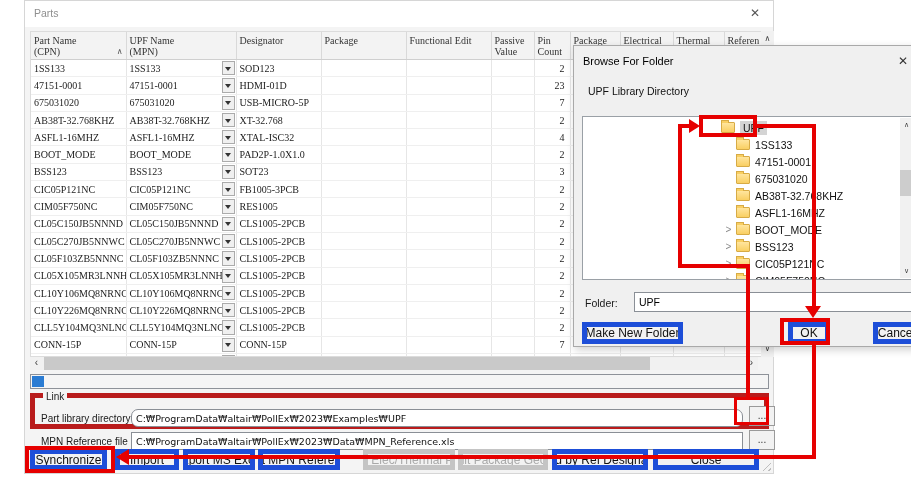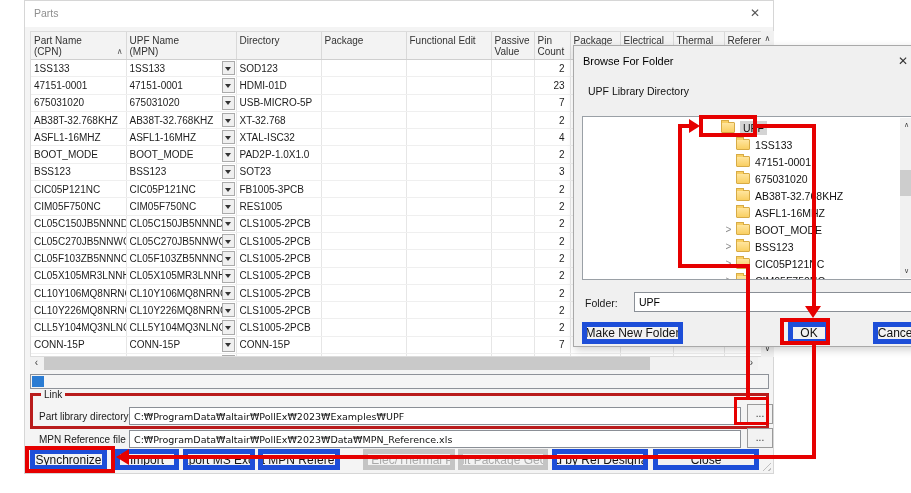--- a/index.html
+++ b/index.html
@@ -16,21 +16,21 @@
     position:absolute; left:0; top:0; width:750px; height:474px;
     background:#f4f4f4; border:1px solid #d6d6d6; z-index:1;
   }
   .pw-titlebar { position:absolute; left:0; top:0; right:0; height:26px; background:#ffffff; }
   .pw-title { position:absolute; left:9px; top:6px; color:#8f8f8f; font-size:10.5px; }
   .pw-close { position:absolute; right:10px; top:4px; width:16px; height:16px; color:#555;
               font-size:12px; line-height:16px; text-align:center; cursor:default; }
 
   
   .table-wrap { position:absolute; left:5px; top:30px; width:732px; height:326px;
-                background:#fff; border:1px solid #dcdcdc; overflow:hidden; }
+                background:#fff; border:1px solid #dcdcdc; overflow:hidden;font-family:Liberation Serif, serif; }
   table.parts { width:731px; border-collapse:collapse; table-layout:fixed; }
   table.parts th {
     position:relative; background:#f3f3f3; font-weight:normal; text-align:left;
     font-size:10px; line-height:11px; color:#333; padding:3px 3px 2px 3px; height:25px;
     border-right:1px solid #d9d9d9; border-bottom:1px solid #cfcfcf;
     white-space:pre-line; overflow:hidden; vertical-align:top;
   }
   table.parts th .sort { position:absolute; right:3px; bottom:2px; font-size:8px; color:#555; }
   table.parts td {
     height:17.3px; padding:0 3px; font-size:10px; color:#1c1c1c; background:#fff;
@@ -57,21 +57,21 @@
   .h-scroll .arr.lf { left:0; } .h-scroll .arr.rt { right:0; }
   .h-scroll .thumb { position:absolute; left:14px; top:0; width:606px; height:13px; background:#c9c9c9; }
 
   
   .blue-bar { position:absolute; left:5px; top:373px; width:739px; height:15px;
               background:#f5f5f5; border:1px solid #8e9299; }
   .blue-bar .thumb { position:absolute; left:1px; top:1px; width:12px; height:11px; background:#2b7cd3; }
 
   
   .link-group { position:absolute; left:5px; top:392px; width:739px; height:36px;
-                border:3px solid #b91c1c; }
+                border:5px solid #b91c1c; }
   .link-group .legend { position:absolute; left:8px; top:-7px; background:#f4f4f4; padding:0 3px; font-size:10px; color:#222; }
   .lg-label { position:absolute; left:6px; font-size:10px; color:#1a1a1a; }
   .lg-input { position:absolute; left:96px; width:612px; height:18px; background:#fff;
               border:1px solid #8a8f96; font-family:"DejaVu Sans",sans-serif; font-size:9.5px;
               padding:1px 4px; color:#111; }
   .dots-btn { position:absolute; left:714px; width:26px; height:20px; background:#f2f2f2;
               border:1px solid #9a9a9a; font-size:10px; line-height:16px; text-align:center; color:#333; }
 
   
   .actions { position:absolute; left:5px; top:448px; height:21px; display:flex; align-items:flex-start; }
@@ -149,21 +149,21 @@
           <col style="width:53px">
             <col style="width:51px">
             <col style="width:38px">
         </colgroup>
         <thead>
             <tr id="header-row">
               <th><span>Part Name
 (CPN)</span><span class="sort">∧</span></th>
               <th><span>UPF Name
 (MPN)</span></th>
-              <th><span>Directory</span></th>
+              <th><span>Designator</span></th>
               <th><span>Package</span></th>
               <th><span>Functional Edit</span></th>
               <th><span>Passive
 Value</span></th>
               <th><span>Pin
 Count</span></th>
               <th><span>Package</span></th>
               <th><span>Electrical</span></th>
               <th><span>Thermal</span></th>
               <th><span>Referen</span></th>
@@ -453,21 +453,21 @@
       <span class="arr rt">›</span>
     </div>
 
     <div class="blue-bar">
       <div class="thumb"></div>
     </div>
 
     <div class="link-group">
       <span class="legend">Link</span>
       <span class="lg-label" style="top:15px">Part library directory</span>
-      <input class="lg-input" style="top: 11px;" readonly="" value="C:₩ProgramData₩altair₩PollEx₩2023₩Examples₩UPF">
+      <input class="lg-input" style="top: 11px; border-radius: 7px;" readonly="" value="C:₩ProgramData₩altair₩PollEx₩2023₩Examples₩UPF">
       <button class="dots-btn" style="top:8px">...</button>
       <span class="lg-label" style="top:38px">MPN Reference file</span>
       <input class="lg-input" style="top: 34px;" readonly="" value="C:₩ProgramData₩altair₩PollEx₩2023₩Data₩MPN_Reference.xls">
       <button class="dots-btn" style="top:32px">...</button>
     </div>
 
     <div class="actions" id="action-buttons">
         <button class="win-btn" style="margin-left: 0px; width: 77px; text-align: right;">Synchronize</button>
         <button class="win-btn" style="margin-left: 8px; width: 64px;">Import</button>
         <button class="win-btn" style="margin-left: 4px; width: 72px;">Export MS Excel</button>

